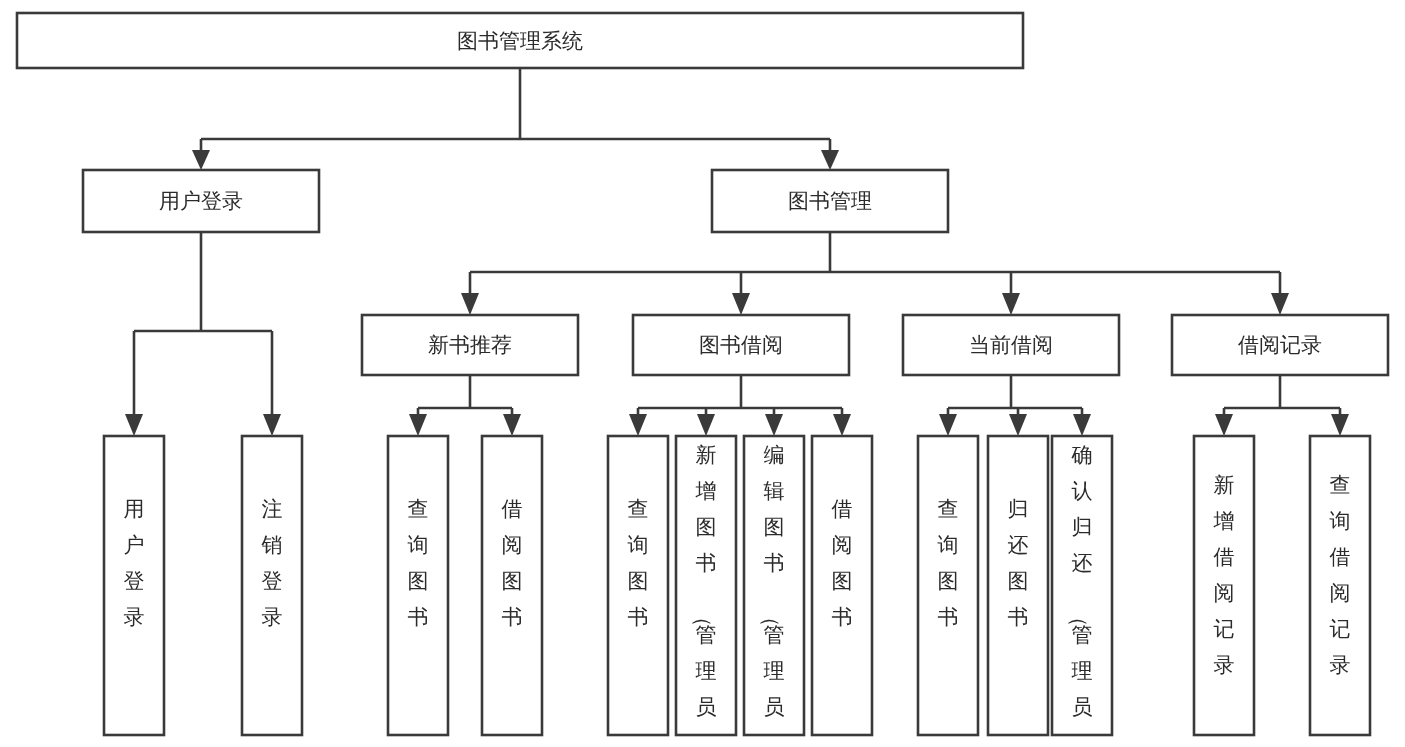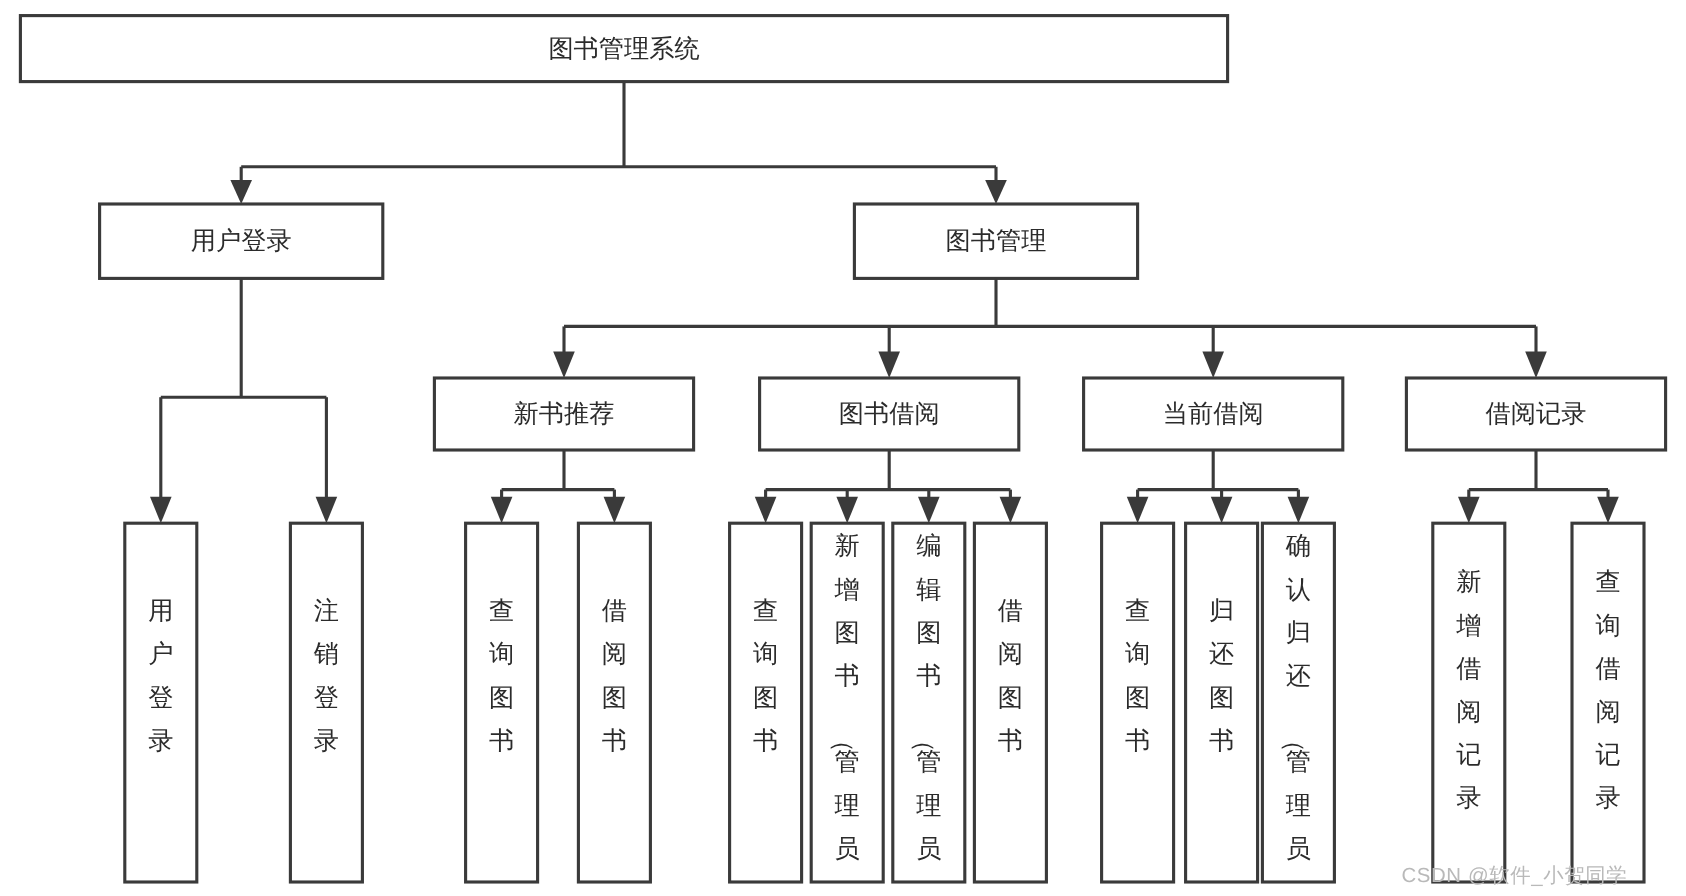--- a/index.html
+++ b/index.html
@@ -10,21 +10,20 @@
   body {
     width: 1405px;
     height: 747px;
     font-family: "Liberation Sans", "DejaVu Sans", sans-serif;
     overflow: hidden;
   }
   #diagram-root {
     position: relative;
     width: 1346px;
     height: 747px;
-    padding-left: 24px;
   }
   svg.diagram {
     position: absolute;
     left: 0;
     top: 0;
     width: 1405px;
     height: 747px;
   }
   .node-box {
     fill: #ffffff;
@@ -225,14 +224,13 @@
       <rect class="node-box" x="1194" y="436" width="60" height="299"></rect>
       <text class="leaf-label" x="1224" y="492"><tspan x="1224" y="492">新</tspan><tspan x="1224" y="528">增</tspan><tspan x="1224" y="564">借</tspan><tspan x="1224" y="600">阅</tspan><tspan x="1224" y="636">记</tspan><tspan x="1224" y="672">录</tspan></text>
     </g>
     <g>
       <rect class="node-box" x="1310" y="436" width="60" height="299"></rect>
       <text class="leaf-label" x="1340" y="492"><tspan x="1340" y="492">查</tspan><tspan x="1340" y="528">询</tspan><tspan x="1340" y="564">借</tspan><tspan x="1340" y="600">阅</tspan><tspan x="1340" y="636">记</tspan><tspan x="1340" y="672">录</tspan></text>
     </g>
 
   </svg>
 
-  <div class="watermark">CSDN @软件_小贺同学</div>
 </div>
 
 </body></html>

